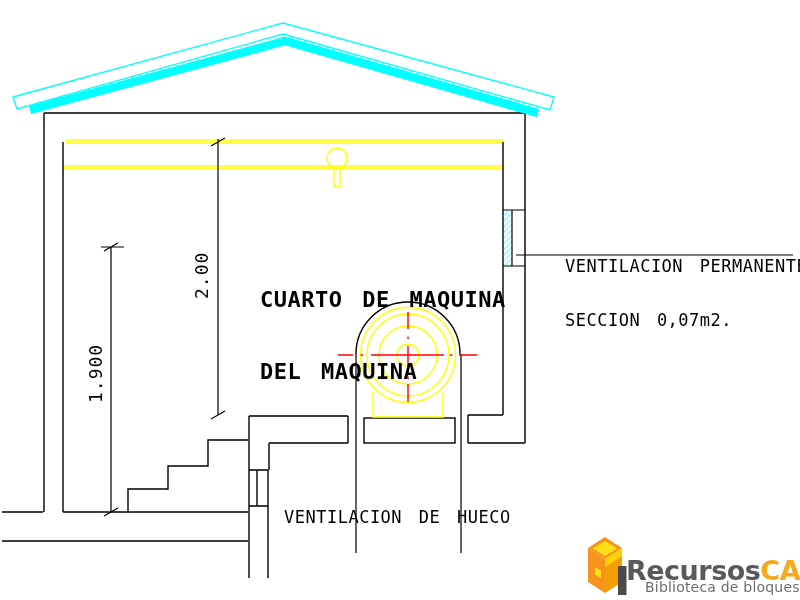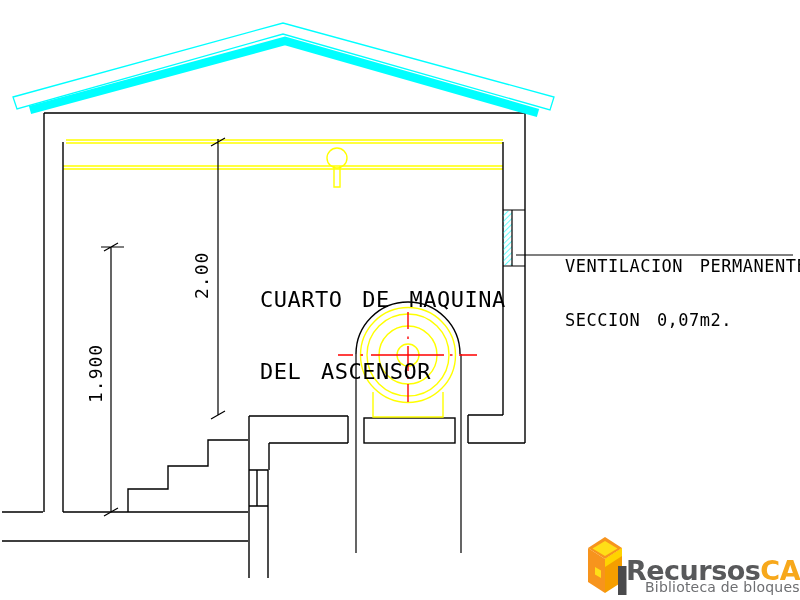--- a/index.html
+++ b/index.html
@@ -104,31 +104,32 @@
     </g>
 
     <g>
       <path class="cy-thin" d="M13 97L283 23L554 97L550 110L283 34L17 109Z"></path>
     </g>
     <g>
       <path class="cy-band" d="M30 110L285 41L538 113"></path>
     </g>
   </svg>
 
-  <div class="cad-text room-text" style="left:260px;top:240px;">
+  <div class="cad-text room-text" style="left:260px;top:240px;font-weight:bold;">
     <div>CUARTO DE MAQUINA</div>
-    <div>DEL ASCENSOR</div>
+    <div>DEL MAQUINA</div>
   </div>
 
   <div class="cad-text" style="left:565px;top:221px;">
     <div>VENTILACION PERMANENTE</div>
     <div>SECCION 0,07m2.</div>
   </div>
 
   <div class="cad-text" style="left:284px;top:472px;">
+    <div>VENTILACION DE HUECO</div>
   </div>
 
   <div class="dim-text" style="left:191px;top:251px;height:48px;">2.00</div>
 
   <div class="dim-text" style="left:85px;top:341px;height:62px;">1.900</div>
 
   <div>
     <svg style="position:absolute;left:588px;top:536px;" width="42" height="62" viewBox="0 0 42 62">
       <polygon points="17,1 34,12 17,23 0,12" fill="#f7941d"></polygon>
       <polygon points="17,5 29.5,12.5 17,20 4.5,12.5" fill="#ffde17"></polygon>

